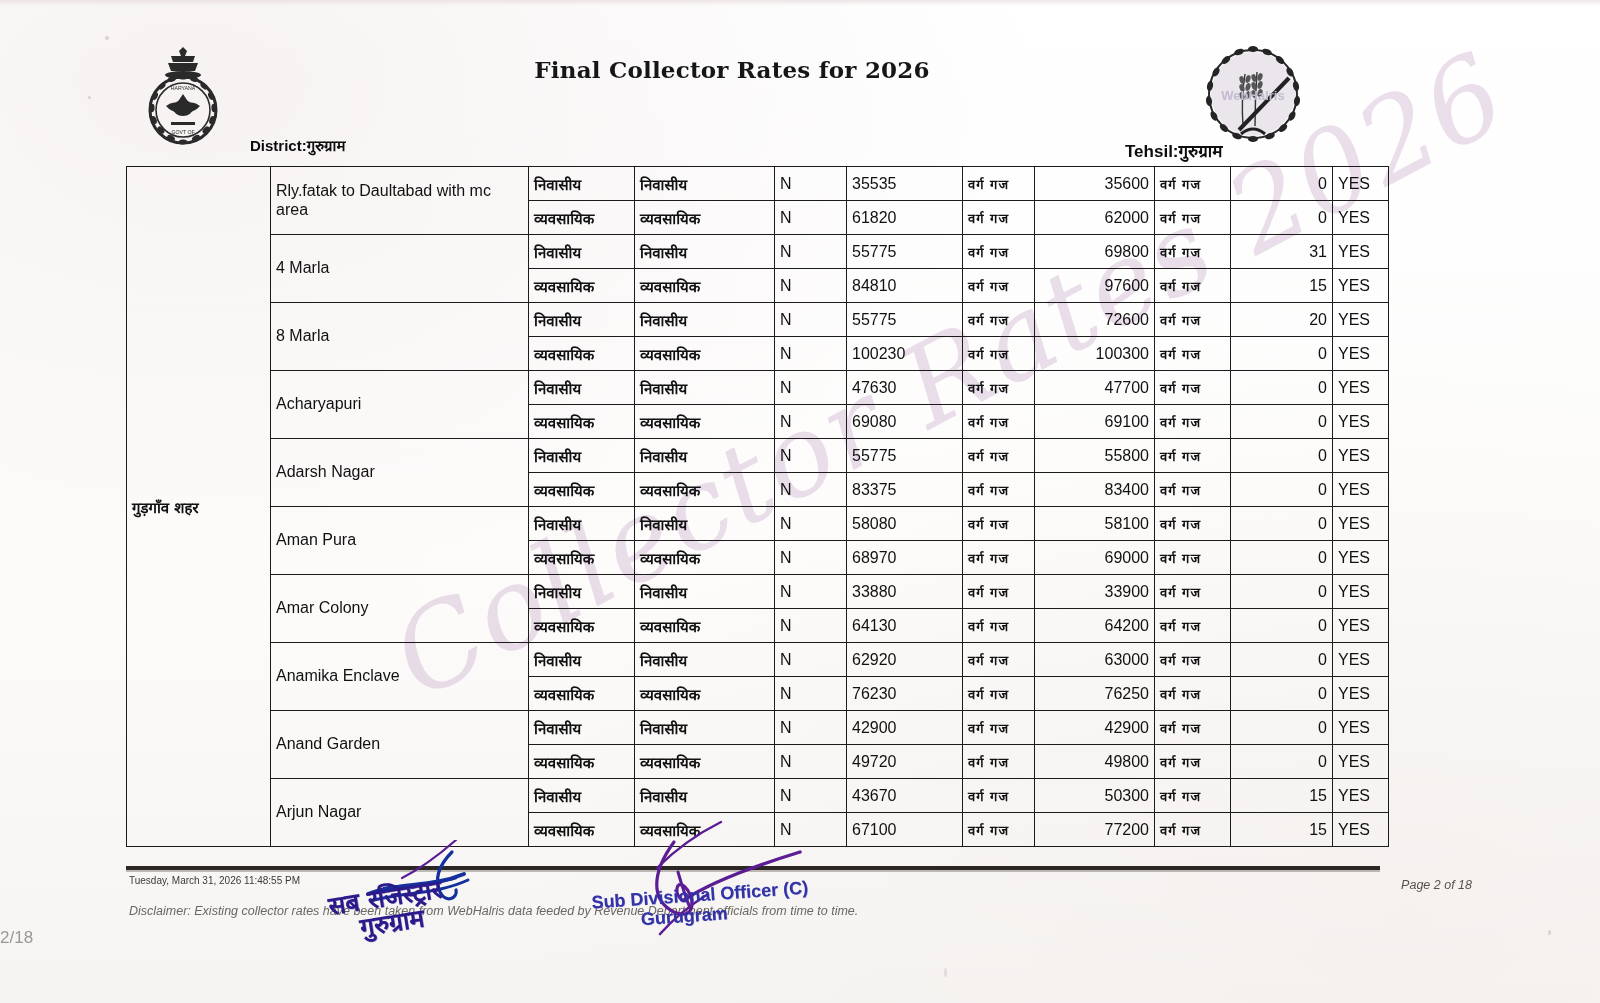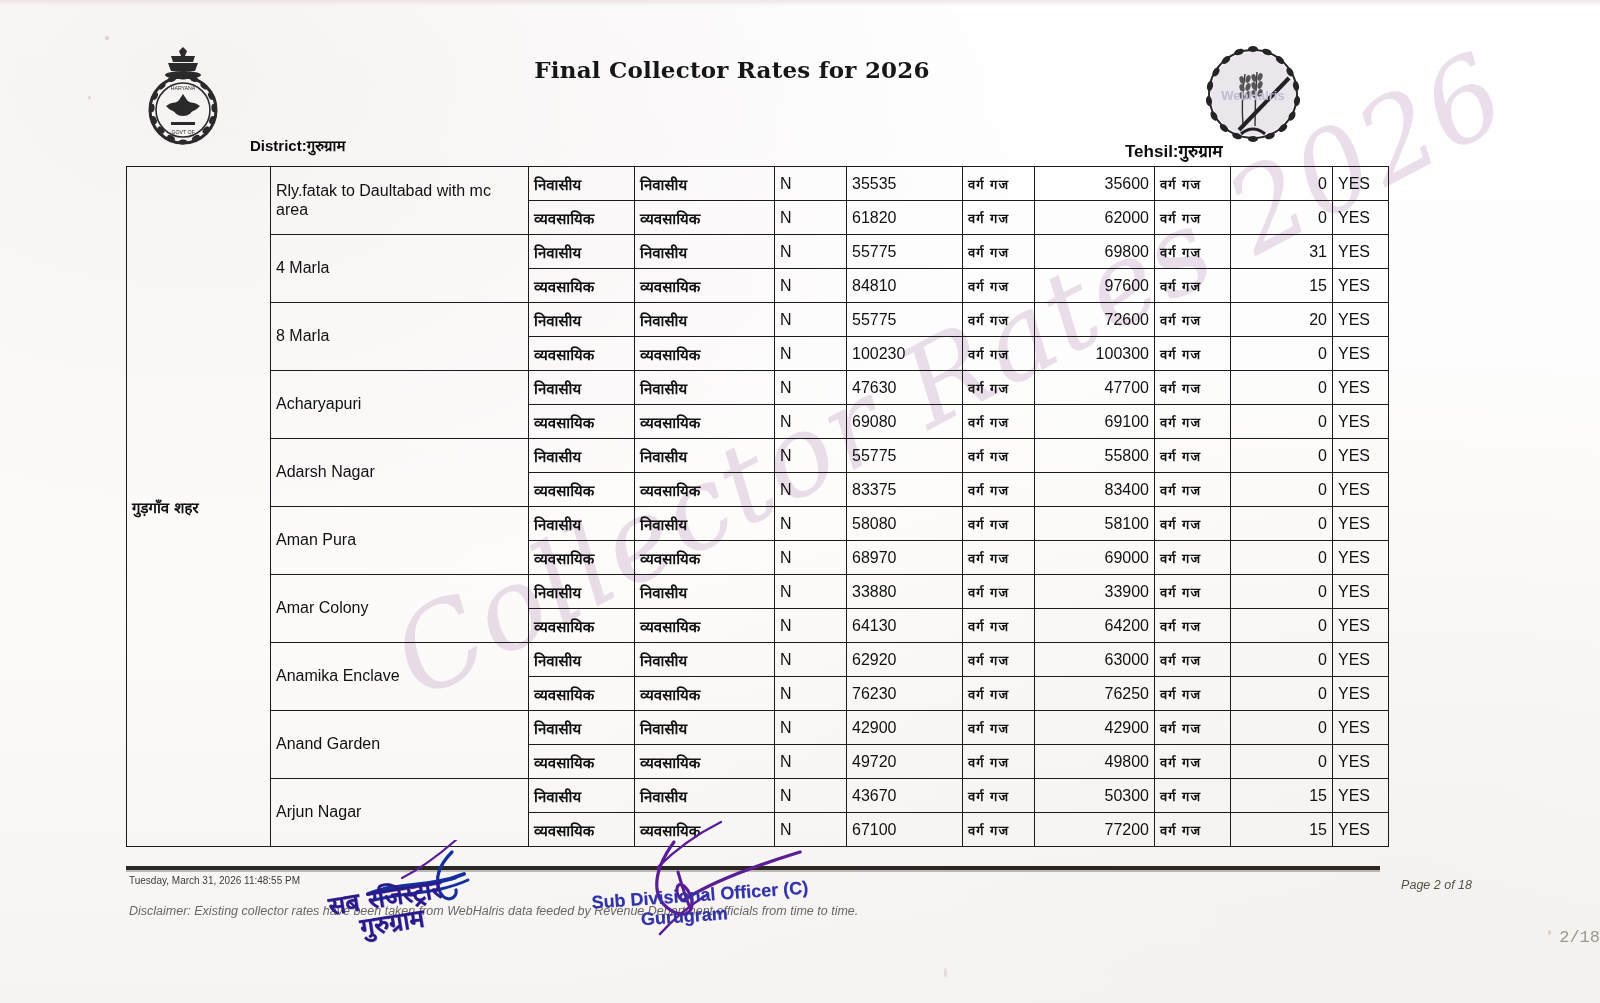--- a/index.html
+++ b/index.html
@@ -152,24 +152,23 @@
   .page-of {
     position: absolute;
     right: 128px; top: 878px;
     font-size: 12.5px;
     font-style: italic;
     color: #55524e;
   }
   .page-marker {
     position: absolute;
     left: 0; right: 0; top: 928px;
-    text-align: right;
+    text-align: left;
     font-size: 17px;
     color: #9b9893;
-    font-family: Liberation Mono, monospace;
   }
 
   
   .stamp-hindi {
     position: absolute;
     left: 330px; top: 885px;
     transform: rotate(-9deg);
     font-family: "DejaVu Sans", sans-serif;
     font-weight: bold;
     font-size: 25px;

